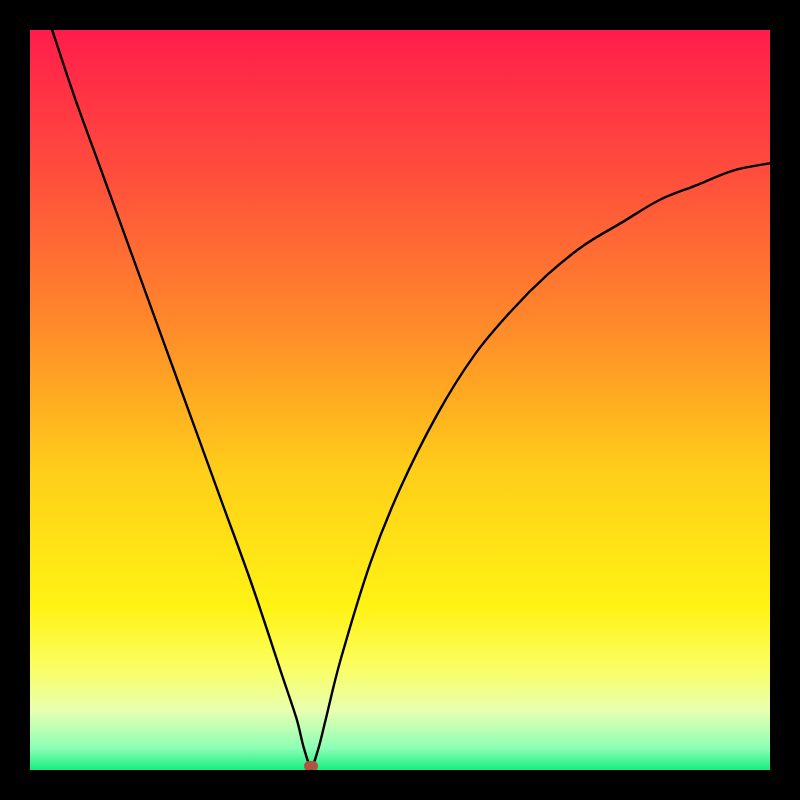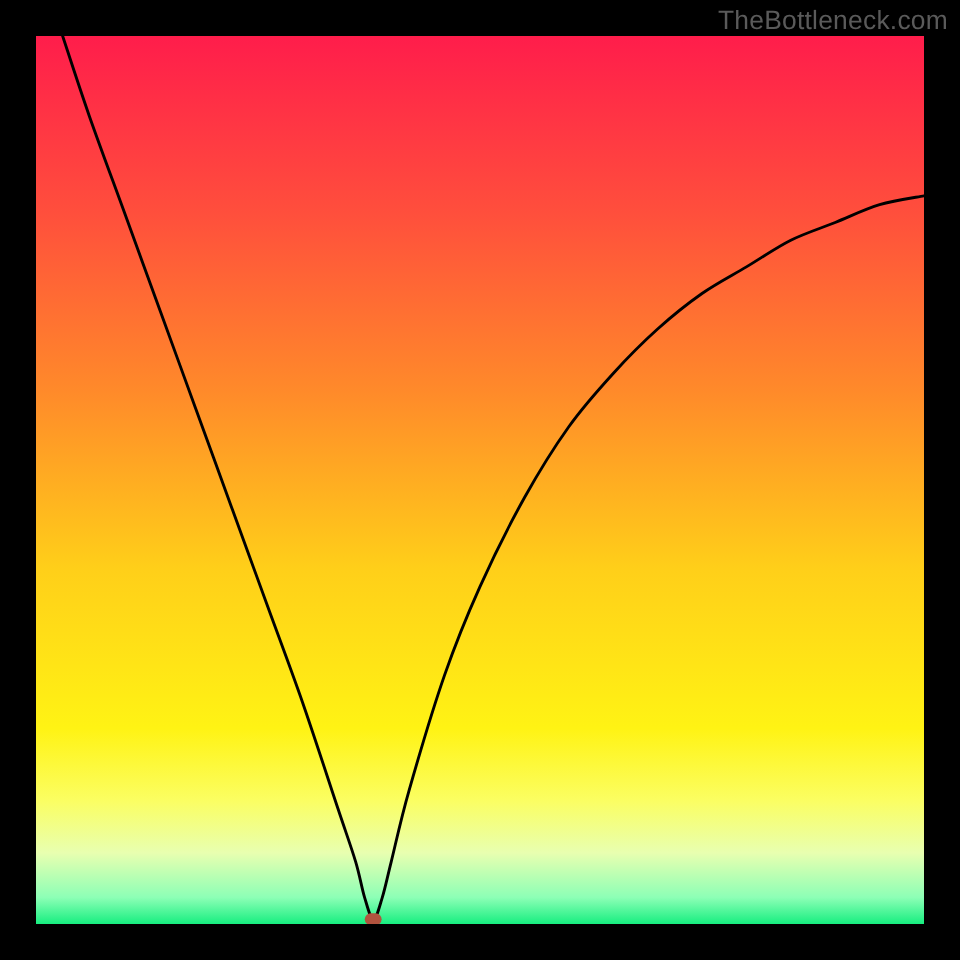--- a/index.html
+++ b/index.html
@@ -47,21 +47,20 @@
     border-radius: 5px;
     background: #b1533e;
     transform: translate(-50%, -50%);
     z-index: 4;
   }
 </style>
 </head>
 <body>
 
 <div class="frame">
-  <div class="watermark">TheBottleneck.com</div>
 
   <div class="plot-area">
     <svg viewBox="0 0 740 740">
       <defs>
         <linearGradient id="bg-grad" x1="0" y1="0" x2="0" y2="1">
         <stop offset="0%" stop-color="#ff1d4b"></stop>
             <stop offset="20%" stop-color="#ff4f3c"></stop>
             <stop offset="40%" stop-color="#ff8a2a"></stop>
             <stop offset="60%" stop-color="#ffcf19"></stop>
             <stop offset="78%" stop-color="#fff314"></stop>

